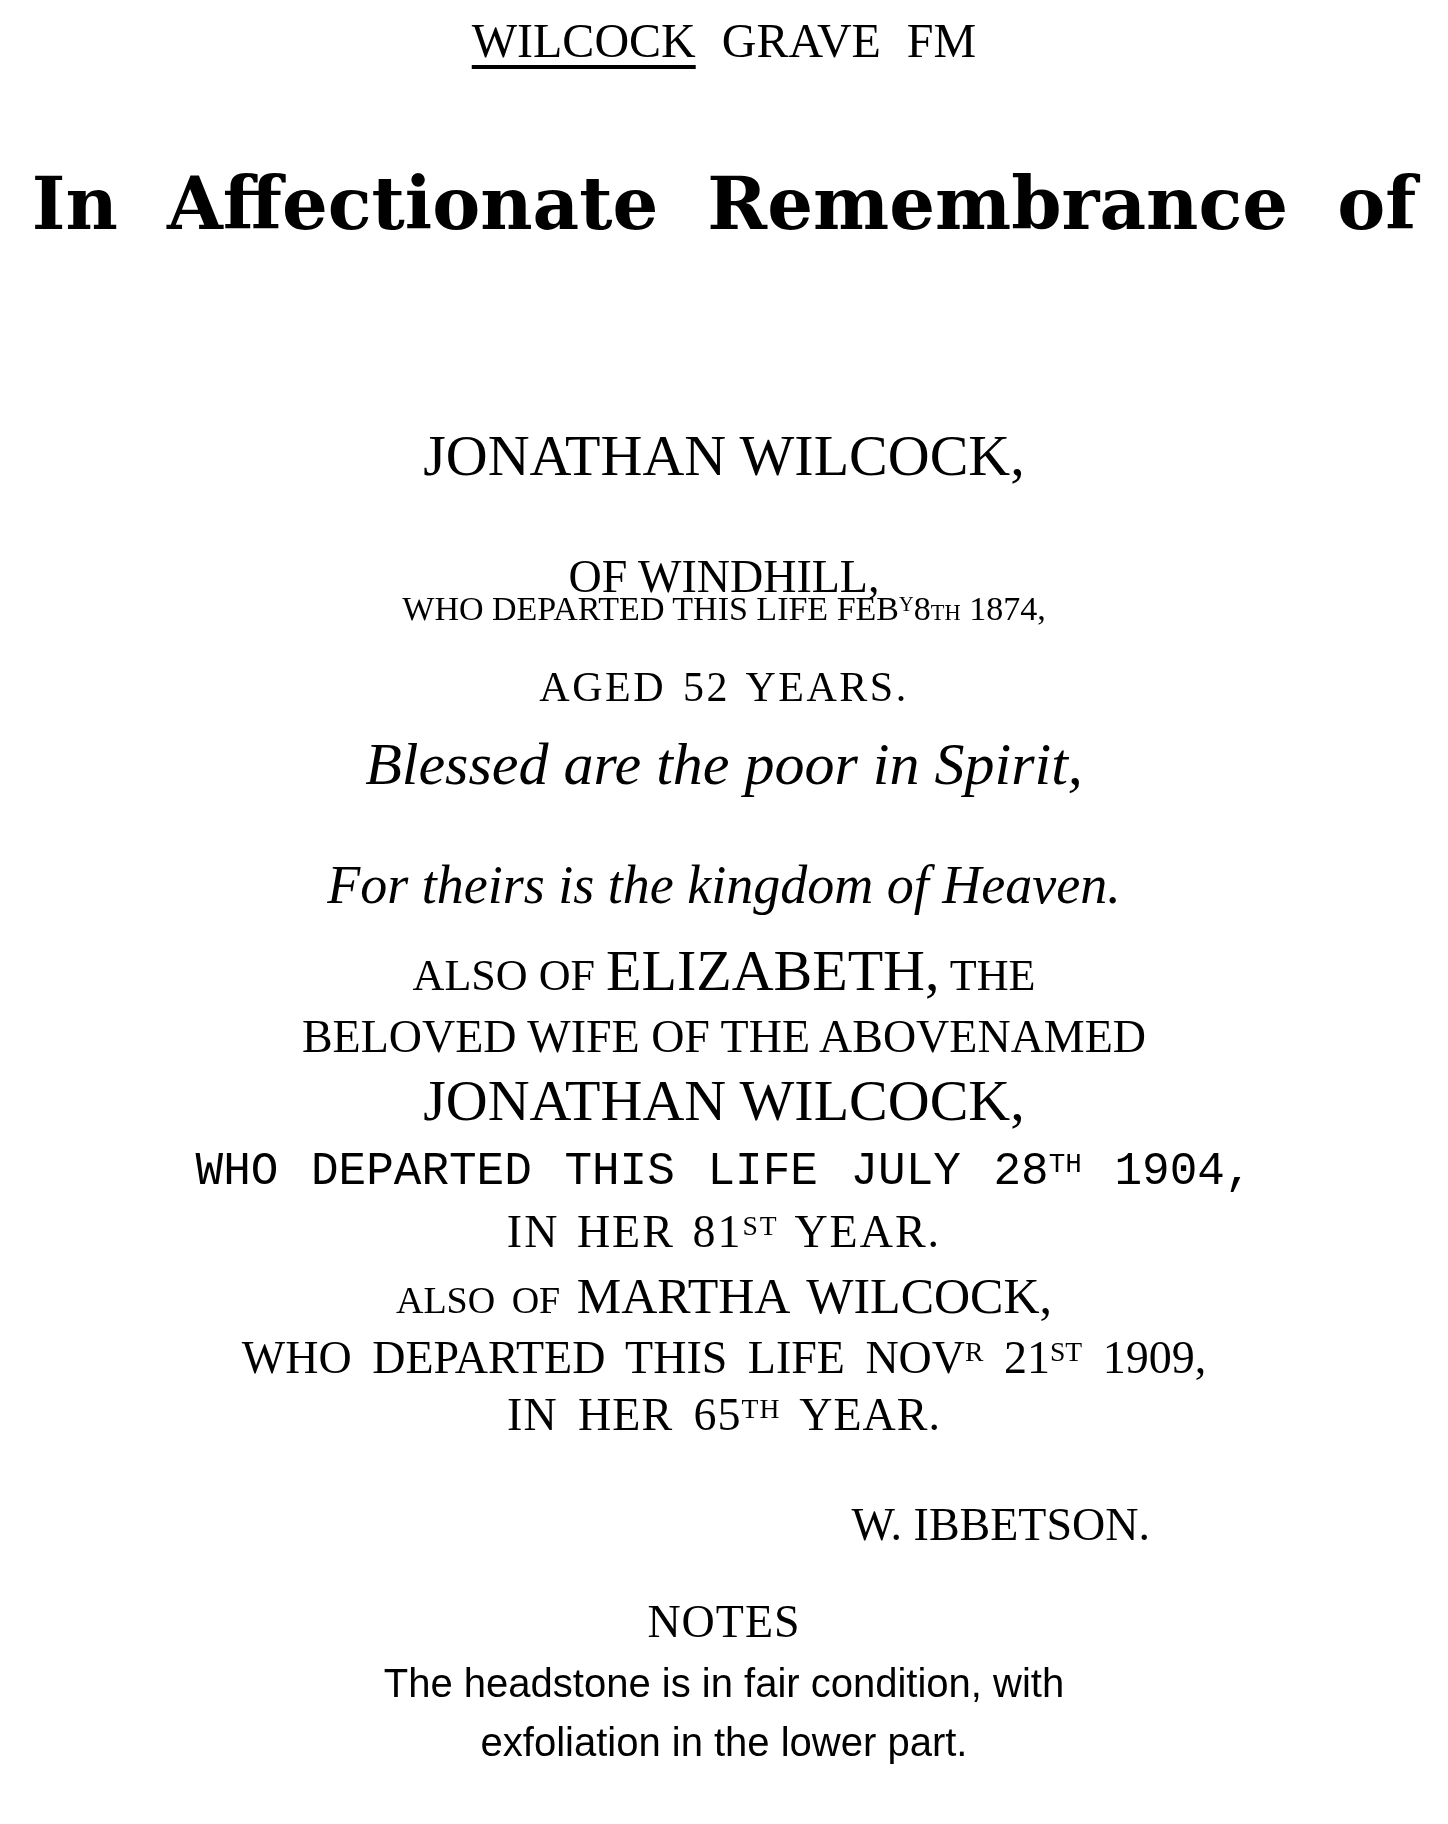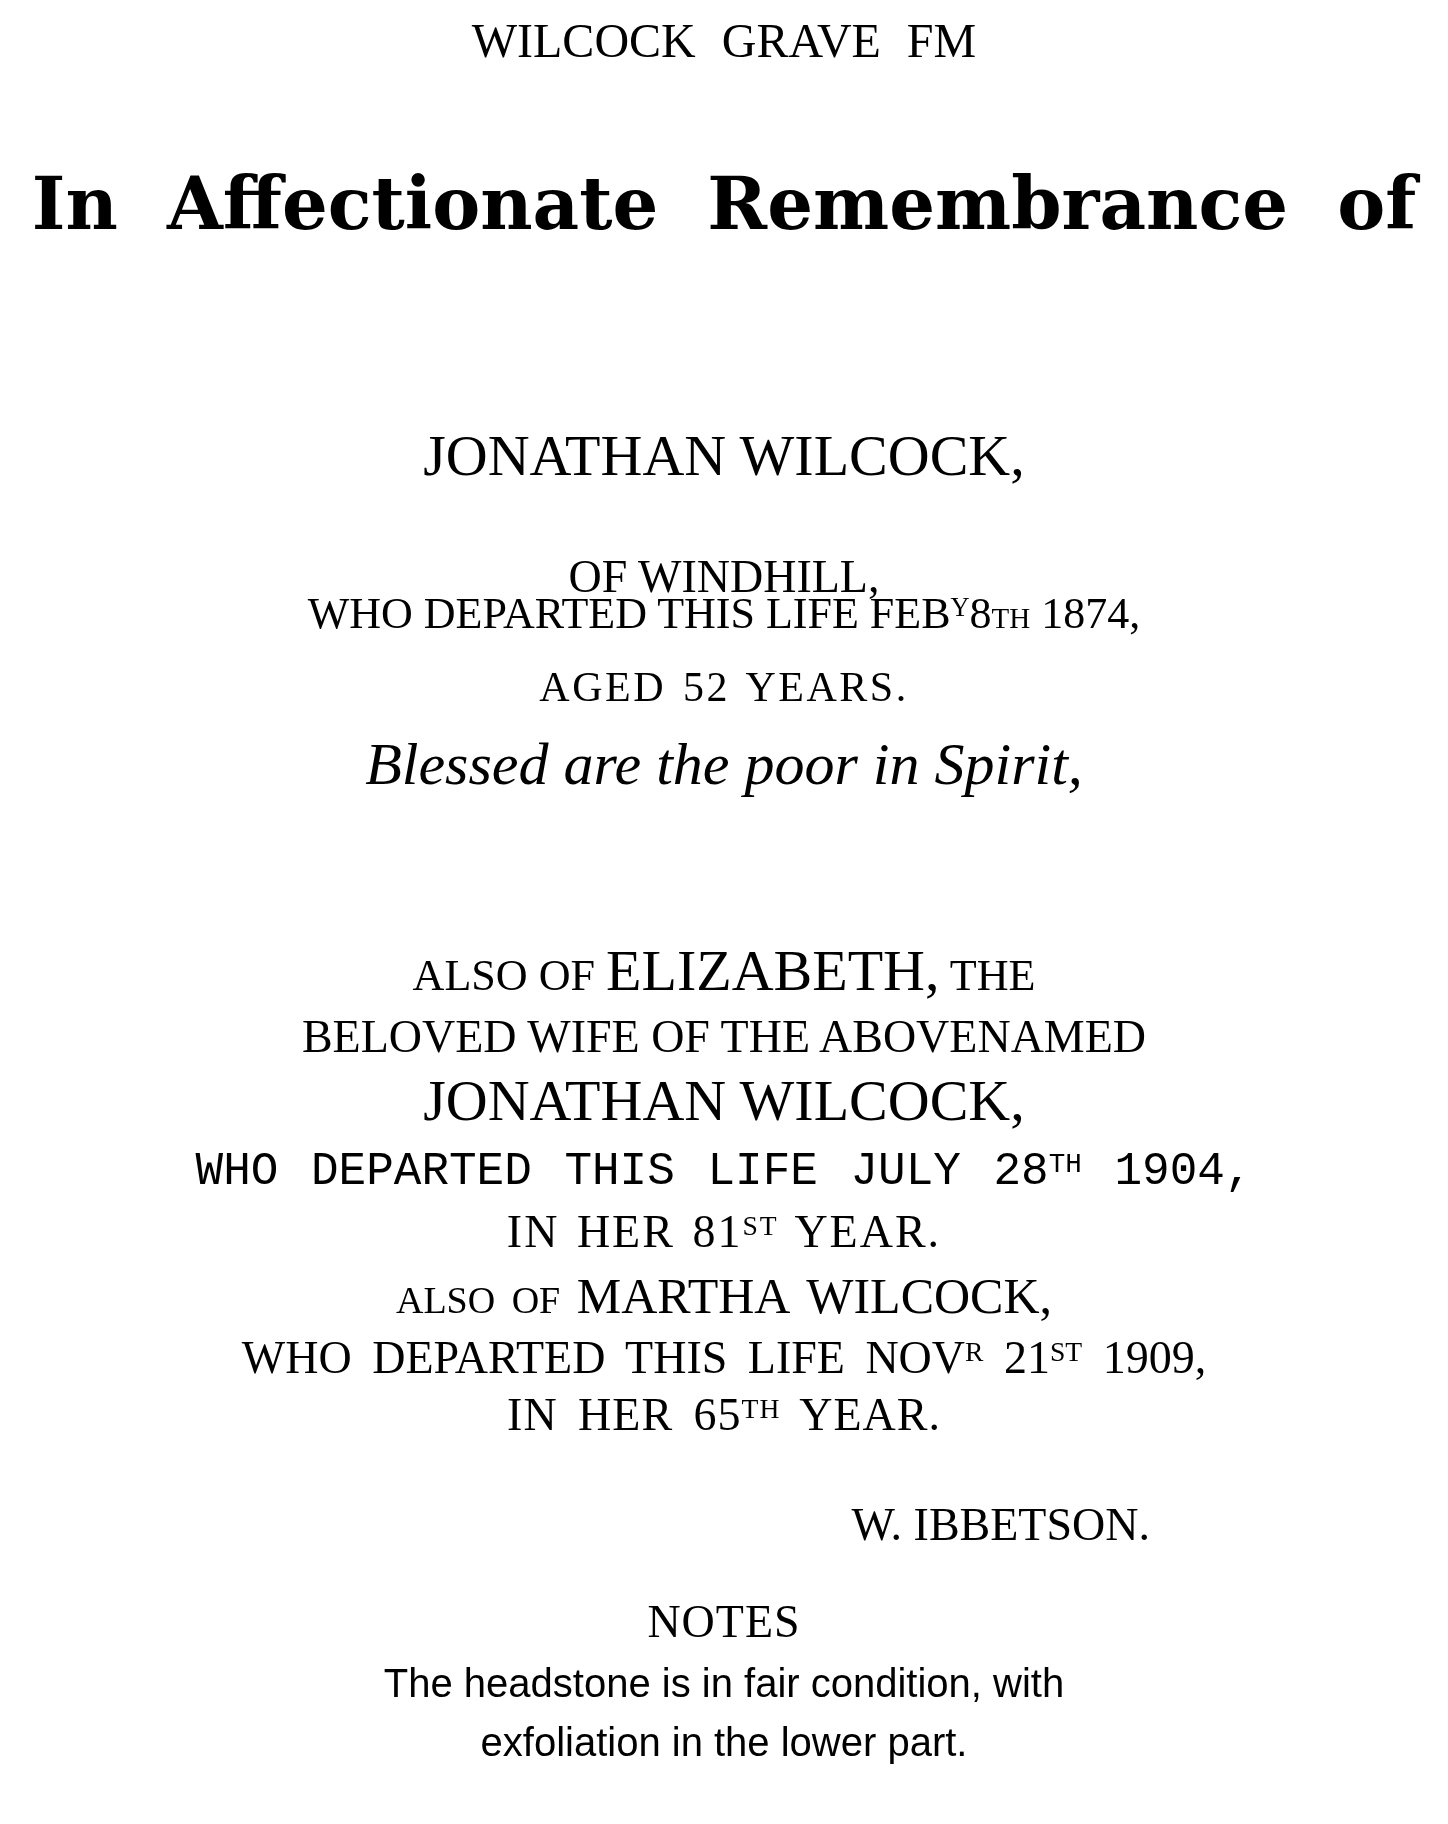--- a/index.html
+++ b/index.html
@@ -16,29 +16,29 @@
   .line {
     position: absolute; left: 0; right: 0;
     text-align: center;
     line-height: 1;
     white-space: nowrap;
   }
   
   .sup { font-size: 0.60em; vertical-align: 0.45em; }
   .sc  { font-size: 0.66em; }
   .sm  { font-size: 0.76em; }
-  .u   { text-decoration-thickness: 3.5px; text-underline-offset: 8px; }
+  .u   { text-decoration: underline; text-decoration-thickness: 3.5px; text-underline-offset: 8px; }
 
   
   #l-header   { top: 17px;   font-size: 48px; word-spacing: 14px; }
   #l-title    { top: 168px;  font-size: 72px; font-weight: bold;
                 font-family: "DejaVu Serif", serif; word-spacing: 24px; }
   #l-d1-name  { top: 427px;  font-size: 58px; }
   #l-d1-res   { top: 519px;  font-size: 46px; margin-top: 35px; }
-  #l-d1-death { top: 592px;  font-size: 44px; }
+  #l-d1-death { top: 592px;  font-size: 34px; }
   #l-d1-age   { top: 666px;  font-size: 42px; letter-spacing: 2.5px; word-spacing: 4px; }
   #l-epi-1    { top: 734px;  font-size: 60px; font-style: italic; }
   #l-epi-2    { top: 858px;  font-size: 54px; font-style: italic; }
   #l-d2-intro { top: 942px;  font-size: 58px; }
   #l-d2-rel   { top: 1014px; font-size: 46px; }
   #l-d2-name  { top: 1072px; font-size: 58px; }
   #l-d2-death { top: 1149px; font-size: 46px; word-spacing: 5px; font-family: Liberation Mono, monospace; }
   #l-d2-age   { top: 1209px; font-size: 46px; letter-spacing: 2px; word-spacing: 4px; }
   #l-d3-intro { top: 1271px; font-size: 50px; word-spacing: 7px; }
   #l-d3-death { top: 1335px; font-size: 46px; word-spacing: 9px; }
@@ -61,20 +61,21 @@
   <div class="line" id="l-d1-name">JONATHAN WILCOCK,</div>
 
   <div class="line" id="l-d1-res">OF WINDHILL,</div>
 
   <div class="line" id="l-d1-death"><span>WHO DEPARTED THIS LIFE FEB</span><span class="sup">Y</span><span>8</span><span class="sc">TH</span><span> 1874,</span></div>
 
   <div class="line" id="l-d1-age">AGED 52 YEARS.</div>
 
   <div class="line" id="l-epi-1">Blessed are the poor in Spirit,</div>
 
+  <div class="line" id="l-epi-2">For theirs is the kingdom of Heaven.</div>
 
   <div class="line" id="l-d2-intro"><span class="sm">ALSO OF </span><span>ELIZABETH,</span><span class="sm"> THE</span></div>
 
   <div class="line" id="l-d2-rel">BELOVED WIFE OF THE ABOVENAMED</div>
 
   <div class="line" id="l-d2-name">JONATHAN WILCOCK,</div>
 
   <div class="line" id="l-d2-death"><span>WHO DEPARTED THIS LIFE JULY 28</span><span class="sup">TH</span><span> 1904,</span></div>
 
   <div class="line" id="l-d2-age"><span>IN HER 81</span><span class="sup">ST</span><span> YEAR.</span></div>

